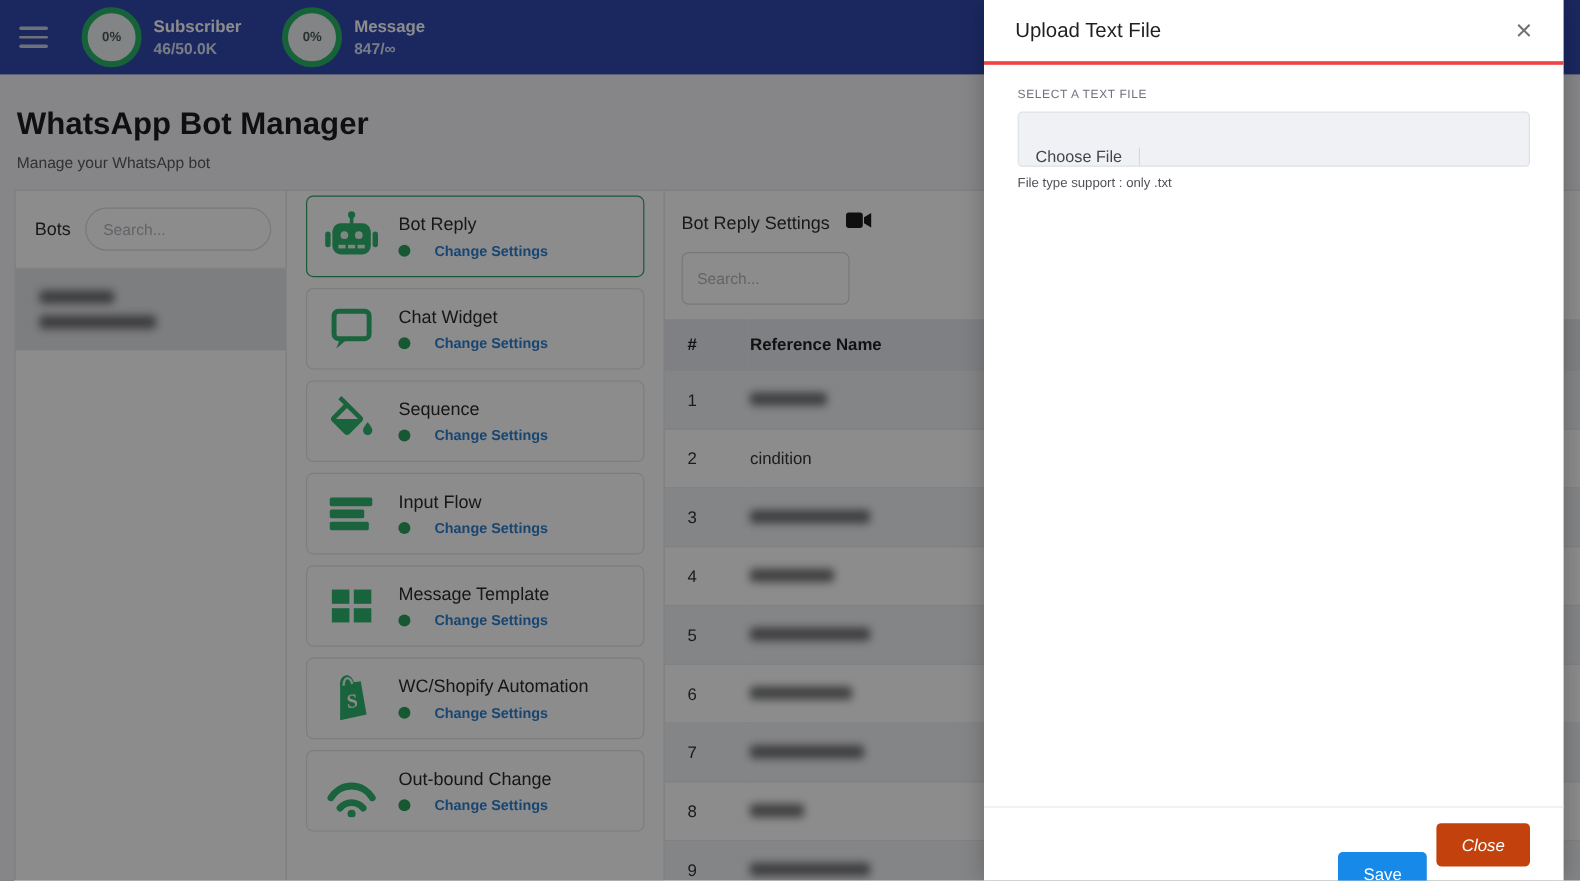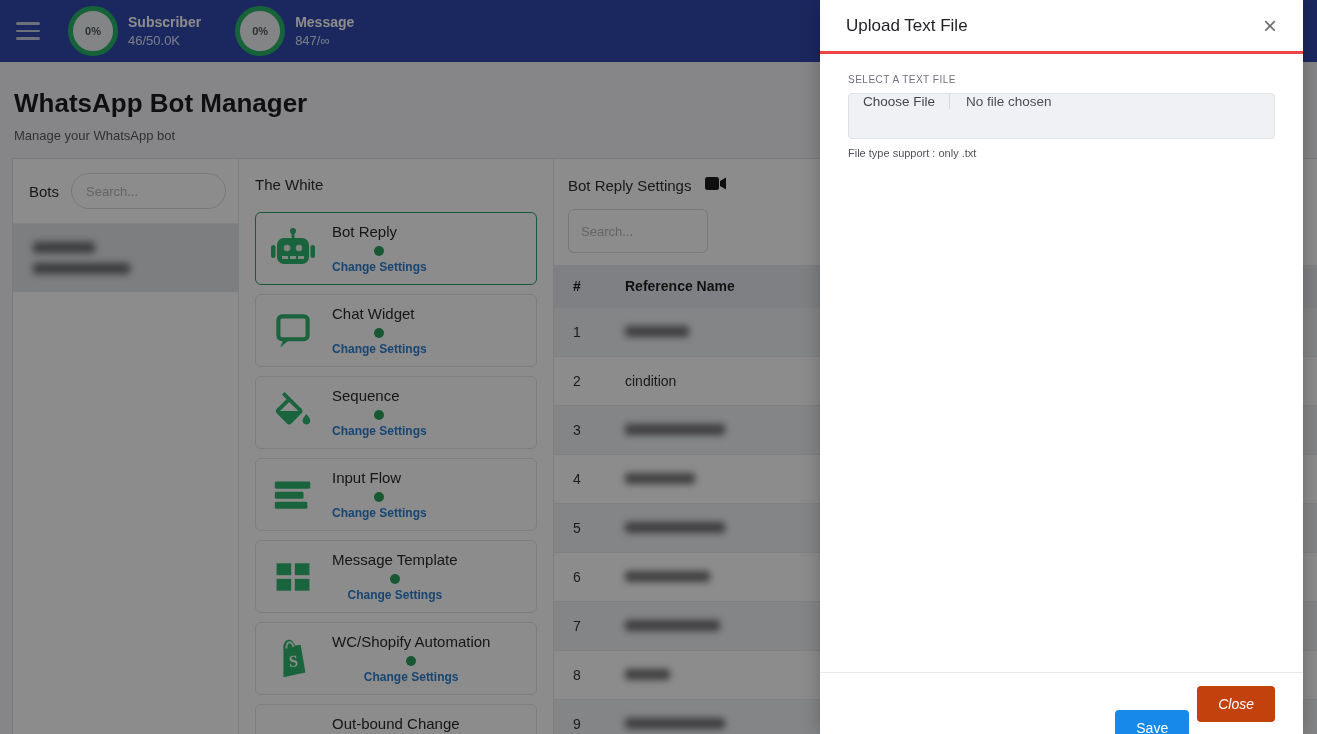--- a/index.html
+++ b/index.html
@@ -8,21 +8,21 @@
 
   
   .navbar{position:absolute;top:0;left:0;right:0;height:62px;background:#324ab0;
           display:flex;align-items:center;padding:0 16px;box-sizing:border-box;}
   .burger{width:24px;display:flex;flex-direction:column;gap:5px;cursor:pointer;margin-right:28px;}
   .burger span{height:2.5px;background:#c7cede;border-radius:2px;}
   .stat{display:flex;align-items:center;gap:10px;margin-right:34px;}
   .ring{width:40px;height:40px;border-radius:50%;border:5px solid #2bb468;background:#eef1f4;
         display:flex;align-items:center;justify-content:center;font-size:11px;font-weight:bold;color:#4c5a53;}
   .stat-label{color:#ffffff;font-weight:bold;font-size:14px;line-height:1.2;}
-  .stat-value{color:#dbe2f5;font-weight:normal;font-size:13px;margin-top:2px;}
+  .stat-value{color:#dbe2f5;font-weight:bold;font-size:13px;margin-top:2px;}
 
   
   .page-head{position:absolute;top:88px;left:14px;}
   .page-title{font-size:26px;font-weight:bold;color:#1d1d1f;margin:0;}
   .page-sub{font-size:13px;color:#5a5a5e;margin-top:9px;}
 
   
   .panels{position:absolute;top:158px;left:12px;right:0;height:640px;background:#fff;
           border:1px solid #e0e1e6;border-right:none;display:flex;box-sizing:border-box;}
   .panel-left{width:226px;border-right:1px solid #e6e7eb;box-sizing:border-box;flex:none;}
@@ -38,21 +38,21 @@
 
   .panel-mid{width:315px;border-right:1px solid #e6e7eb;box-sizing:border-box;flex:none;
              display:flex;flex-direction:column;}
   .pm-head{padding:17px 16px 14px;}
   .cards{padding:4px 16px 0;display:flex;flex-direction:column;gap:9px;}
   .card{display:flex;align-items:center;gap:16px;border:1px solid #e3e4e8;border-radius:6px;
         padding:10px 14px;min-height:64px;cursor:pointer;background:#fff;box-sizing:border-box;}
   .card.active{border-color:#2fa36b;}
   .card-icon{width:46px;height:46px;flex:none;display:flex;align-items:center;justify-content:center;}
   .card-title{font-size:15px;color:#2b2b2e;margin-bottom:6px;}
-  .cs-row{display:flex;align-items:center;gap:4px;flex-direction:column;}
+  .cs-row{display:flex;align-items:center;gap:20px;}
   .dot{width:10px;height:10px;border-radius:50%;background:#2aa05e;}
   .cs-link{font-size:12px;font-weight:bold;color:#2e7fd0;cursor:pointer;}
 
   .panel-right{flex:1;display:flex;flex-direction:column;min-width:0;}
   .pr-head{display:flex;align-items:center;gap:14px;padding:17px 14px 8px;}
   .sq-search{width:140px;height:44px;margin:6px 0 12px 14px;border:1px solid #d9dbe0;border-radius:6px;
              padding:0 12px;font-size:13px;outline:none;box-sizing:border-box;background:#fff;
              font-family:"Liberation Sans",sans-serif;}
   table.reftable{width:100%;border-collapse:collapse;}
   .reftable thead th{background:#e8eaee;height:40px;text-align:left;font-size:14px;color:#1f1f22;font-weight:bold;}
@@ -63,21 +63,21 @@
   
   .overlay{position:absolute;inset:0;background:rgba(0,0,0,0.45);z-index:50;}
   .modal{position:absolute;top:0;left:820px;width:483px;height:734px;background:#fff;z-index:60;
          box-shadow:0 0 18px rgba(0,0,0,.25);box-sizing:border-box;}
   .modal-head{height:54px;display:flex;align-items:center;justify-content:space-between;
               padding:0 26px;border-bottom:3px solid #ef4444;box-sizing:border-box;}
   .modal-title{font-size:17px;color:#1f1f23;}
   .modal-close{font-size:24px;color:#6f7176;line-height:1;cursor:pointer;font-weight:normal;}
   .modal-body{padding:20px 28px;}
   .file-label{font-size:10px;letter-spacing:.5px;color:#707180;margin-bottom:8px;}
-  .filebox{height:44px;display:flex;align-items:flex-start;background:#f0f1f4;border:1px solid #dde0e5;
+  .filebox{height:44px;display:flex;align-items:flex-end;background:#f0f1f4;border:1px solid #dde0e5;
            border-radius:4px;overflow:hidden;cursor:pointer;}
   .choose{display:flex;align-items:center;padding:0 14px;border-right:1px solid #d6d9df;
           color:#42454d;font-size:13.5px;}
   .file-status{display:flex;align-items:center;padding:0 16px;color:#4b4e56;font-size:13.5px;}
   .file-helper{font-size:11px;color:#505158;margin-top:8px;}
   .modal-foot{position:absolute;bottom:0;left:0;right:0;height:62px;border-top:1px solid #e9e9ec;
               display:flex;align-items:center;justify-content:flex-end;gap:8px;padding:0 28px;box-sizing:border-box;}
   .btn{border:none;border-radius:4px;color:#fff;font-size:14px;height:36px;padding:0 21px;cursor:pointer;
        font-family:"Liberation Sans",sans-serif;}
   .btn-save{background:#1789e8;margin-top:48px;}
@@ -122,23 +122,20 @@
         <span class="panel-title">Bots</span>
         <input class="pill-search" placeholder="Search..." style="">
       </div>
       <div class="bot-item">
         <span class="redact" style="width:62px"></span>
         <span class="redact" style="width:97px"></span>
       </div>
     </div>
 
     <div class="panel-mid">
-      <div class="pm-head">
-        <span class="panel-title">The White</span>
-      </div>
       <div class="cards">
 
         <div class="card active">
           <div class="card-icon">
             <svg viewBox="0 0 46 46" width="46" height="46">
               <circle cx="23" cy="5" r="3" fill="#2fb570"></circle>
               <rect x="21.5" y="7" width="3" height="6" fill="#2fb570"></rect>
               <rect x="7" y="12" width="32" height="26" rx="7" fill="#2fb570"></rect>
               <rect x="1" y="19" width="4.5" height="13" rx="2.2" fill="#2fb570"></rect>
               <rect x="40.5" y="19" width="4.5" height="13" rx="2.2" fill="#2fb570"></rect>
@@ -325,21 +322,20 @@
 
   <div class="modal">
     <div class="modal-head">
       <span class="modal-title">Upload Text File</span>
       <span class="modal-close">×</span>
     </div>
     <div class="modal-body">
       <div class="file-label">SELECT A TEXT FILE</div>
       <div class="filebox">
         <span class="choose">Choose File</span>
-        <span class="file-status">No file chosen</span>
       </div>
       <div class="file-helper">File type support : only .txt</div>
     </div>
     <div class="modal-foot">
       <button class="btn btn-save">Save</button>
       <button class="btn btn-close">Close</button>
     </div>
   </div>
 
 </div>

